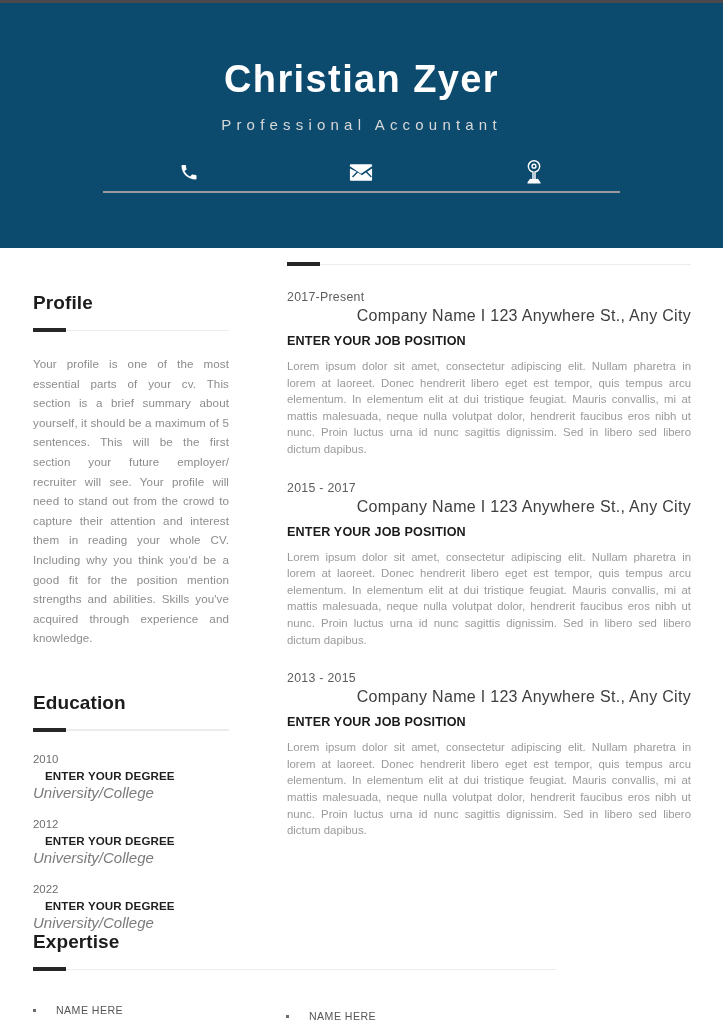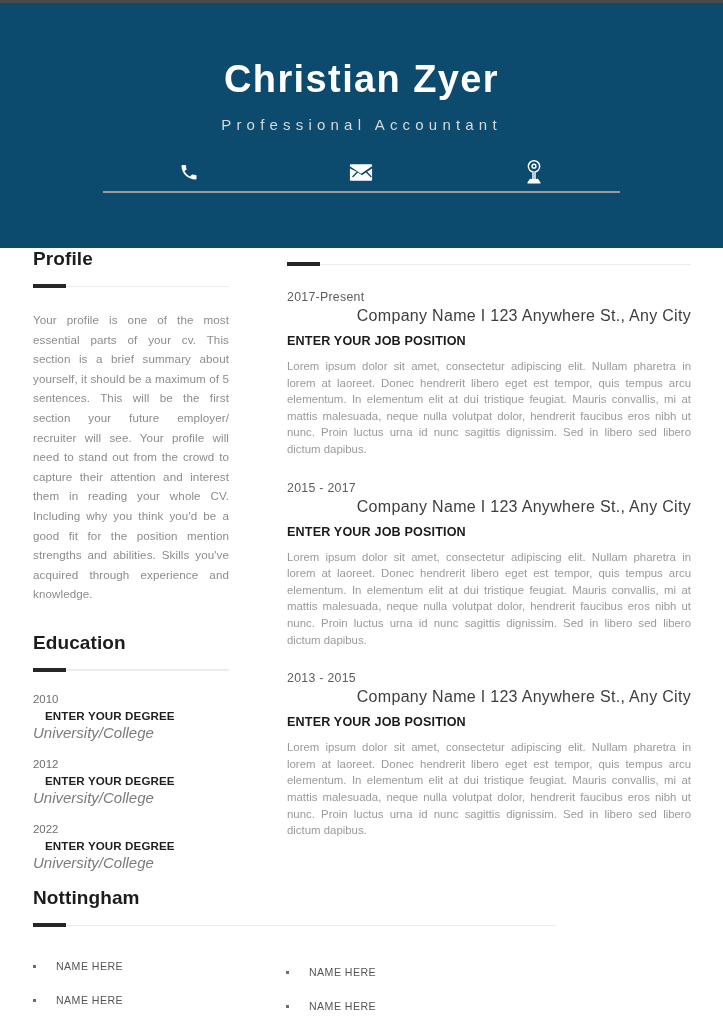--- a/index.html
+++ b/index.html
@@ -115,20 +115,21 @@
     left: 287px;
     width: 404px;
   }
 
   
   .sec-head {
     font-size: 19px;
     font-weight: bold;
     color: #1c1c1c;
     letter-spacing: 0.1px;
+    margin-top: 44px;
   }
 
   .sec-rule {
     position: relative;
     height: 4px;
     margin-top: 14px;
   }
   .sec-rule .thin {
     position: absolute;
     left: 0; top: 1.5px;
@@ -354,21 +355,21 @@
           <div class="exp-period">2013 - 2015</div>
           <div class="exp-company">Company Name I 123 Anywhere St., Any City</div>
           <div class="exp-position">ENTER YOUR JOB POSITION</div>
           <div class="exp-desc">Lorem ipsum dolor sit amet, consectetur adipiscing elit. Nullam pharetra in lorem at laoreet. Donec hendrerit libero eget est tempor, quis tempus arcu elementum. In elementum elit at dui tristique feugiat. Mauris convallis, mi at mattis malesuada, neque nulla volutpat dolor, hendrerit faucibus eros nibh ut nunc. Proin luctus urna id nunc sagittis dignissim. Sed in libero sed libero dictum dapibus.</div>
         </div>
       </div>
     </div>
   </div>
 
   <div class="expertise-sec">
-    <div class="sec-head">Nottingham</div>
+    <div class="sec-head">Expertise</div>
     <div class="sec-rule">
       <span class="thin"></span>
       <span class="thick"></span>
     </div>
 
     <div class="exp-list-wrap">
       <div class="exp-col-a">
         <div class="skill-row">
           <span class="skill-dot"></span>
           <span class="skill-label">NAME HERE</span>

